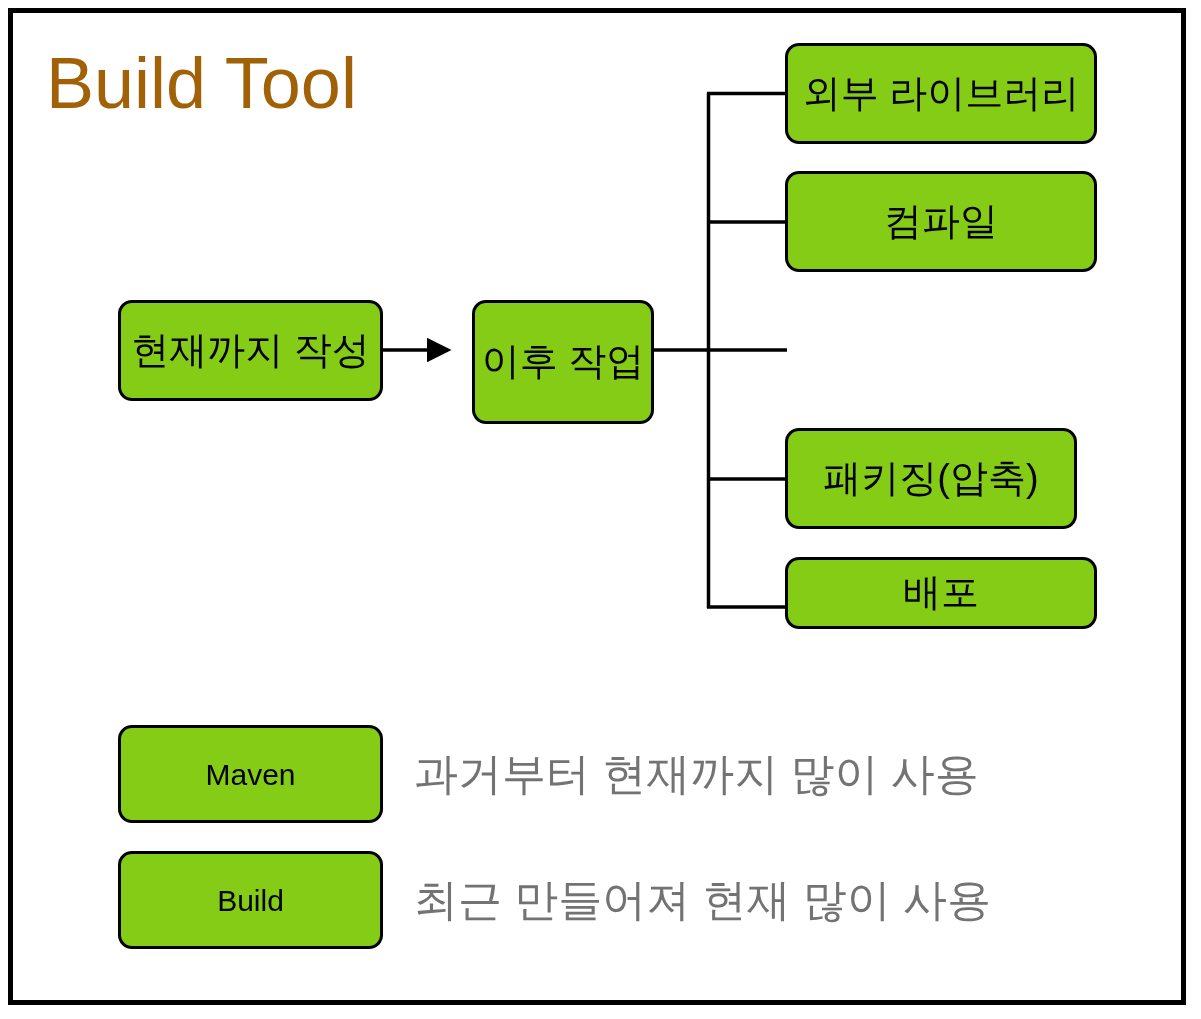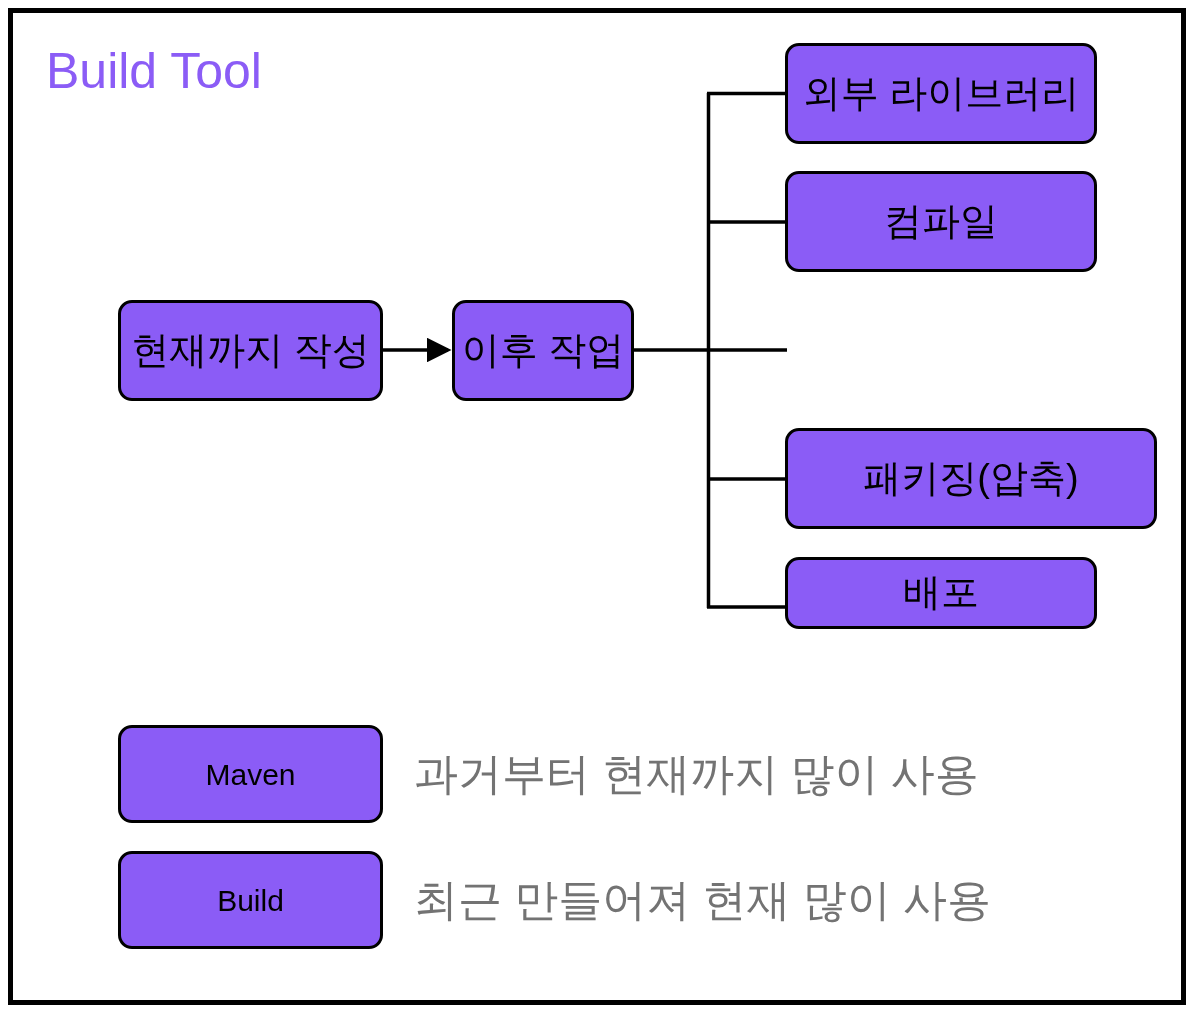--- a/index.html
+++ b/index.html
@@ -34,42 +34,42 @@
     top: 0;
     width: 1201px;
     height: 1019px;
     pointer-events: none;
   }
   .node {
     position: absolute;
     box-sizing: border-box;
     border: 3px solid #000000;
     border-radius: 14px;
-    background: #8b5cf6;
+    background: #84cc16;
     display: flex;
     align-items: center;
     justify-content: center;
     color: #000000;
     font-weight: 400;
     line-height: 1.1;
     text-align: center;
     white-space: nowrap;
   }
   .node-kr {
     font-size: 38px;
   }
   .node-en {
     font-size: 30px;
   }
   #page-title {
     position: absolute;
     left: 46px;
     top: 42px;
-    font-size: 50px;
-    color: #8b5cf6;
+    font-size: 72px;
+    color: #a16207;
     font-weight: 400;
     letter-spacing: 0px;
     white-space: nowrap;
   }
   .note {
     position: absolute;
     font-size: 44px;
     color: #737373;
     font-weight: 400;
     white-space: nowrap;
@@ -100,28 +100,28 @@
     <line x1="707" y1="222" x2="787" y2="222" stroke="#000000" stroke-width="3.5"></line>
     <line x1="707" y1="350" x2="787" y2="350" stroke="#000000" stroke-width="3.5"></line>
     <line x1="707" y1="479" x2="787" y2="479" stroke="#000000" stroke-width="3.5"></line>
     <line x1="707" y1="607" x2="787" y2="607" stroke="#000000" stroke-width="3.5"></line>
   </svg>
 
   <div id="page-title">Build Tool</div>
 
   <div class="node node-kr" style="left:118px; top:300px; width:265px; height:101px;">현재까지 작성</div>
 
-  <div class="node node-kr" style="left:452px; top:300px; width:182px; height:101px;">이후 작업</div>
+  <div class="node node-kr" style="left:472px; top:300px; width:182px; height:124px;">이후 작업</div>
 
   <div class="node node-kr" style="left:785px; top:43px; width:312px; height:101px;">외부 라이브러리</div>
 
   <div class="node node-kr" style="left:785px; top:171px; width:312px; height:101px;">컴파일</div>
 
 
-  <div class="node node-kr" style="left:785px; top:428px; width:372px; height:101px;">패키징(압축)</div>
+  <div class="node node-kr" style="left:785px; top:428px; width:292px; height:101px;">패키징(압축)</div>
 
   <div class="node node-kr" style="left:785px; top:557px; width:312px; height:72px;">배포</div>
 
   <div class="node node-en" style="left:118px; top:725px; width:265px; height:98px;">Maven</div>
 
   <div class="note" style="left:414px; top:752px;">과거부터 현재까지 많이 사용</div>
 
   <div class="node node-en" style="left:118px; top:851px; width:265px; height:98px;">Build</div>
 
   <div class="note" style="left:414px; top:878px;">최근 만들어져 현재 많이 사용</div>

